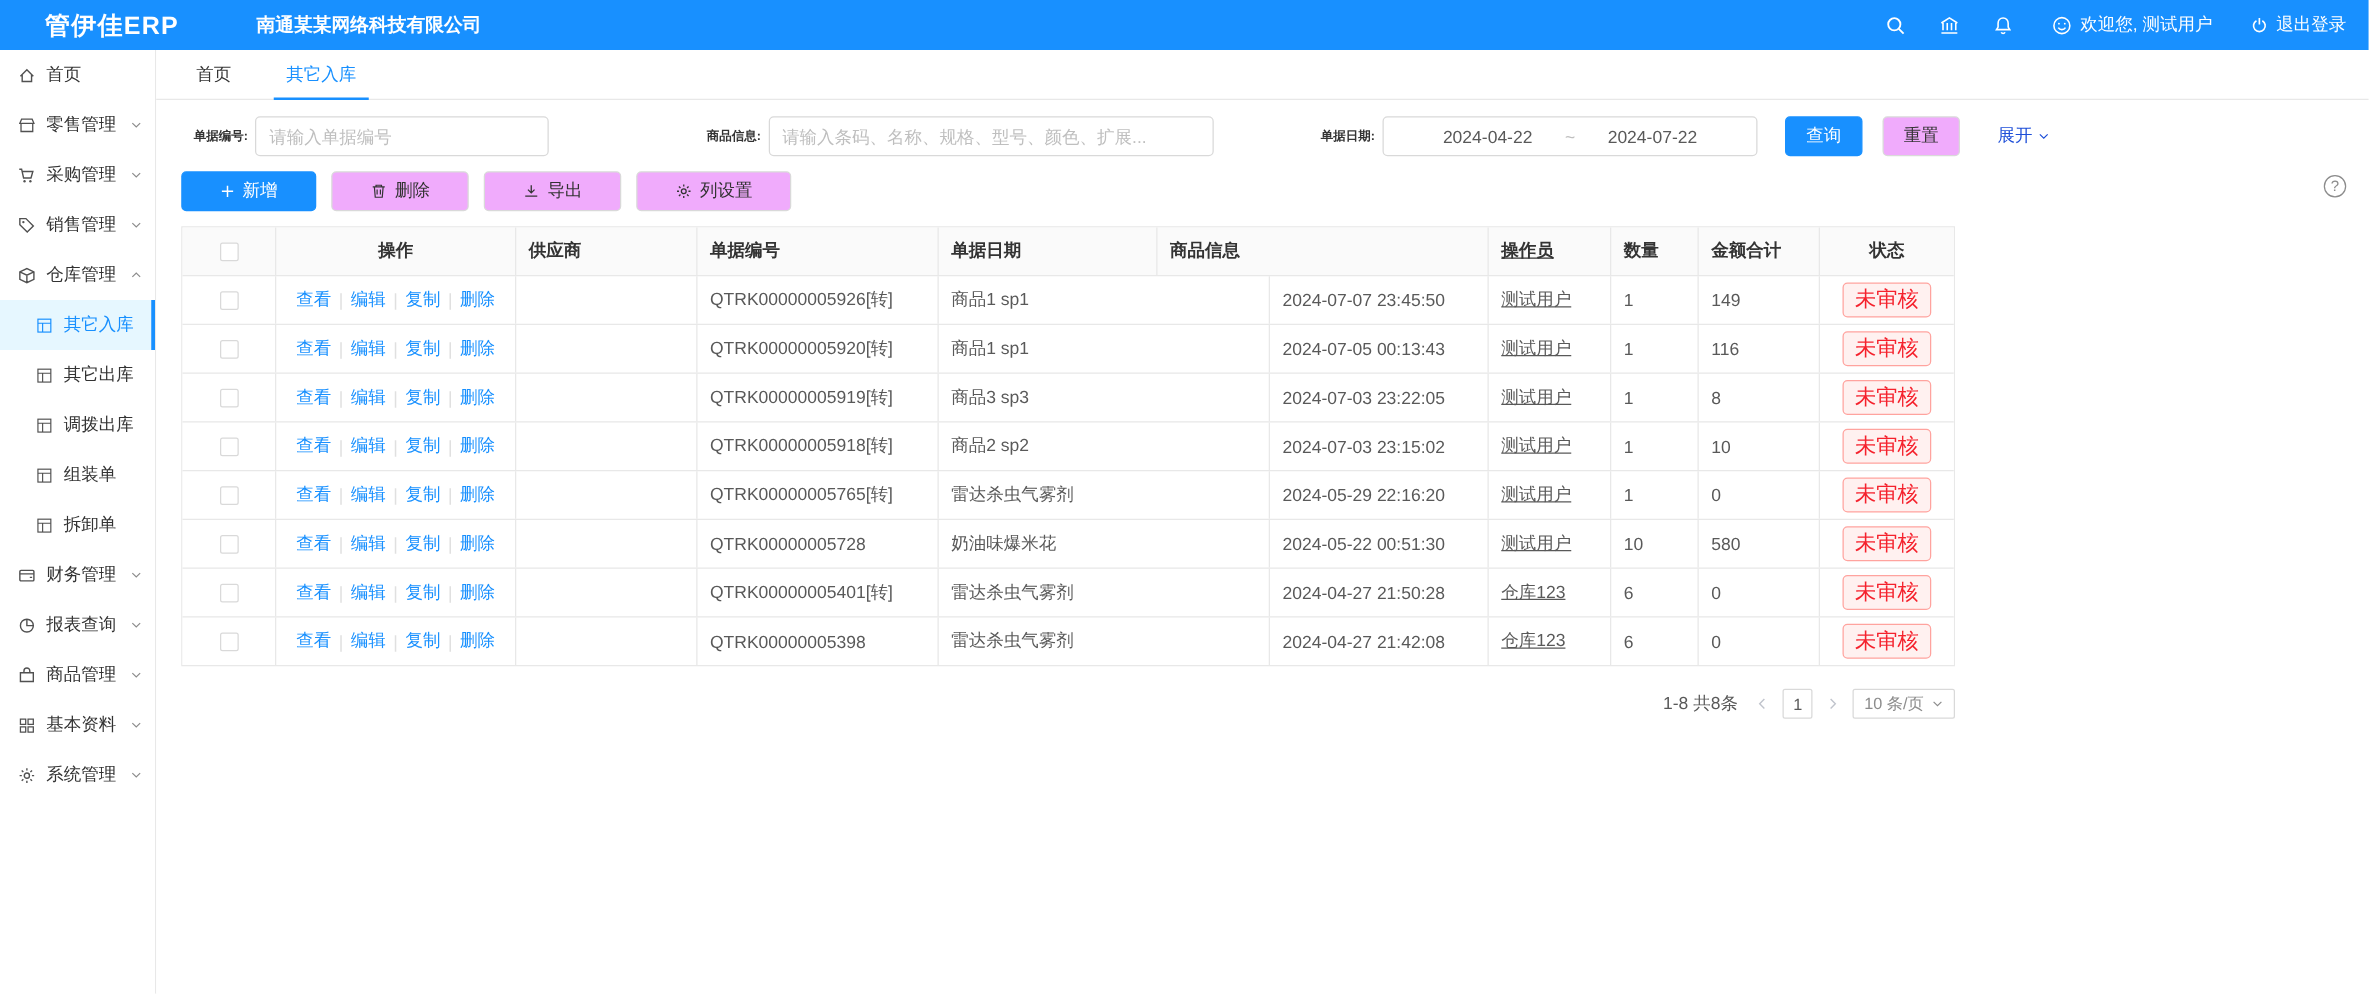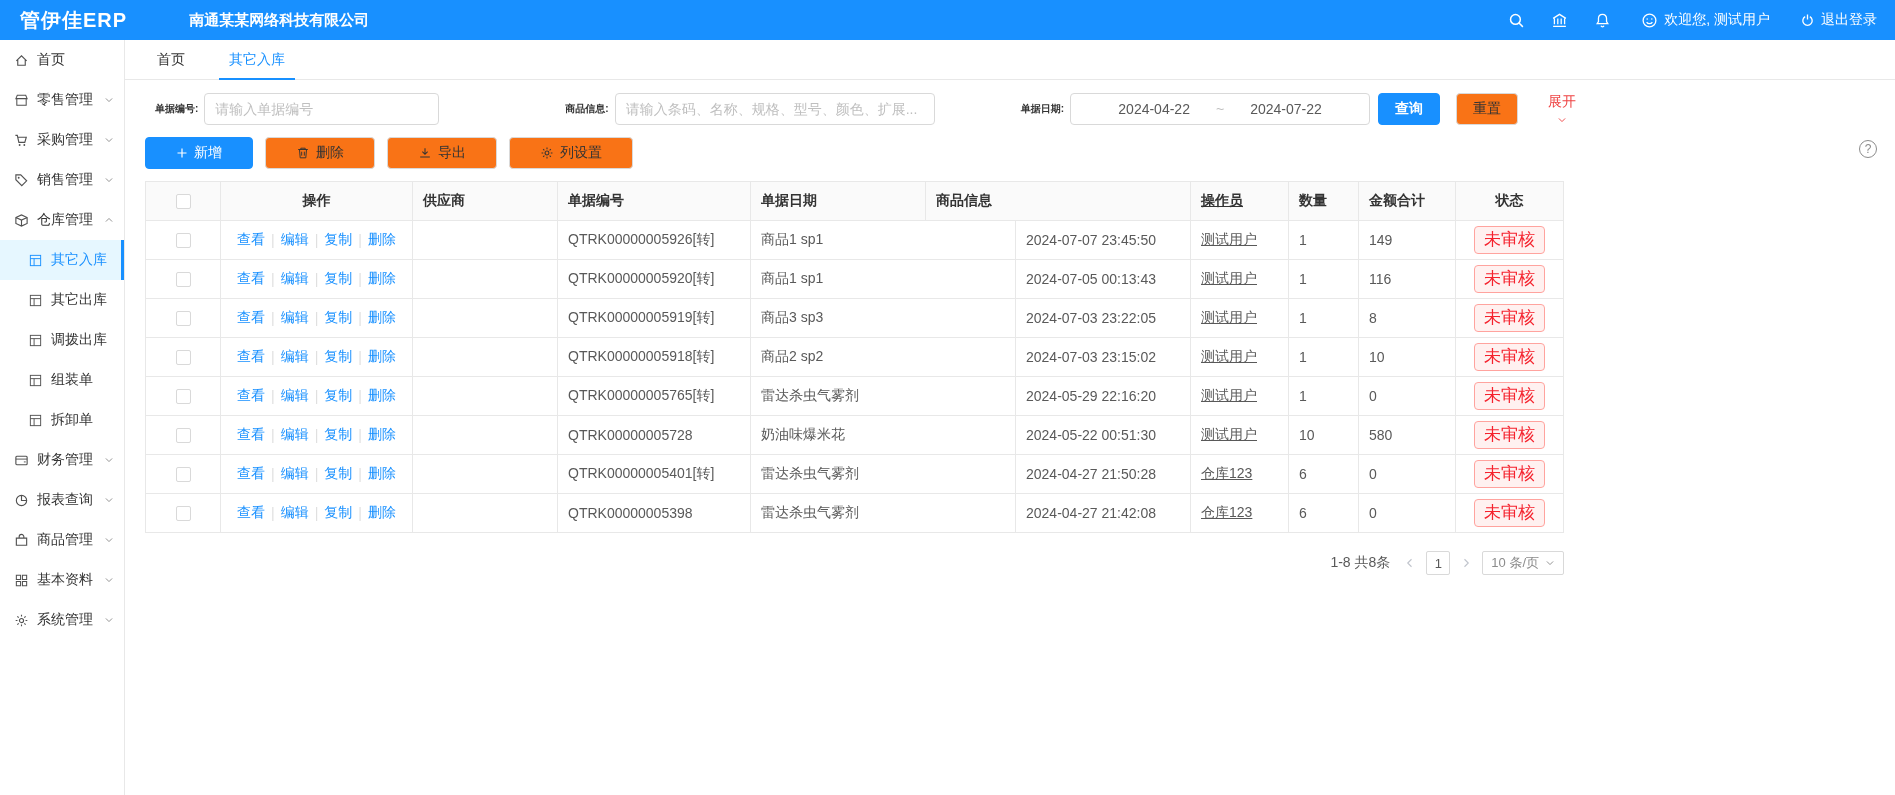--- a/index.html
+++ b/index.html
@@ -1,20 +1,20 @@
 <!DOCTYPE html>
 <html><head>
 <meta charset="utf-8">
 <style>
   * { margin:0; padding:0; box-sizing:border-box; }
   html,body { width:1895px; height:795px; overflow:hidden; }
   body { font-family:"Liberation Sans","DejaVu Sans",sans-serif; font-size:14px; color:#333; background:#fff; }
 
   
-  .topbar { height:40px; background:#1890ff; color:#fff; display:flex; align-items:center; padding:0 18px 0 20px; }
+  .topbar { height:40px; background:#1890ff; color:#fff; display:flex; align-items:center; padding:0 18px 0 36px; }
   .logo { font-size:20px; font-weight:bold; letter-spacing:1px; cursor:default; }
   .company { margin-left:62px; font-size:15px; font-weight:bold; }
   .topbar-right { margin-left:auto; display:flex; align-items:center; }
   .top-icon { display:inline-flex; align-items:center; cursor:pointer; margin-left:26px; color:#fff; }
   .top-text { display:flex; align-items:center; gap:6px; margin-left:30px; cursor:pointer; font-size:14px; }
 
   
   .layout { display:flex; height:755px; }
   .sidebar { width:125px; flex-shrink:0; border-right:1px solid #e8e8e8; background:#fff; }
   .menu-item { height:40px; display:flex; align-items:center; gap:8px; padding:0 10px 0 14px; font-size:14px; color:#333; cursor:pointer; white-space:nowrap; }
@@ -33,26 +33,26 @@
 
   
   .filter-row { display:flex; align-items:center; margin:13px 0 0 30px; }
   .fgroup { display:flex; align-items:center; gap:6px; }
   .g2 { margin-left:126px; }
   .g3 { margin-left:86px; }
   .flabel { font-weight:600; color:#333; font-size:10px; white-space:nowrap; }
   .finput { height:32px; border:1px solid #d9d9d9; border-radius:4px; padding:0 10px; font-size:14px; color:#333; outline:none; }
   .finput::placeholder { color:#bfbfbf; }
   .w-doc { width:235px; }
-  .w-prod { width:320px; }
+  .w-prod { width:356px; }
   .date-box { width:300px; height:32px; border:1px solid #d9d9d9; border-radius:4px; display:flex; align-items:center; justify-content:center; gap:26px; cursor:pointer; color:#595959; font-size:14px; }
-  .btn { height:32px; border-radius:4px; border:1px solid #d9d9d9; background:#f97316; color:#333; font-size:14px; padding:0 16px; display:inline-flex; align-items:center; gap:6px; cursor:pointer; white-space:nowrap; }
+  .btn { height:32px; border-radius:4px; border:1px solid #d9d9d9; background:#f0abfc; color:#333; font-size:14px; padding:0 16px; display:inline-flex; align-items:center; gap:6px; cursor:pointer; white-space:nowrap; }
   .btn.primary { background:#1890ff; border-color:#1890ff; color:#fff; }
-  .ml22 { margin-left:8px;font-weight:bold; } .ml16 { margin-left:16px; }
-  .expand-link { margin-left:30px; color:#ef4444; display:inline-flex; align-items:center; gap:4px; cursor:pointer; font-size:14px;flex-direction:column; }
+  .ml22 { margin-left:22px; } .ml16 { margin-left:16px; }
+  .expand-link { margin-left:30px; color:#1d4ed8; display:inline-flex; align-items:center; gap:4px; cursor:pointer; font-size:14px; }
 
   
   .toolbar { display:flex; align-items:center; gap:12px; margin:12px 20px 0; }
   .toolbar .btn { padding:0 30px; }
   .ticon { display:inline-flex; color:inherit; }
   .help-btn { position:absolute; top:100px; right:18px; width:18px; height:18px; border:1px solid #8c8c8c; border-radius:50%; color:#8c8c8c; font-size:12px; display:flex; align-items:center; justify-content:center; cursor:pointer; }
 
   
   .table-wrap { width:1419px; margin:12px 0 0 20px; border:1px solid #e8e8e8; }
   .thead { display:flex; height:38px; background:#fafafa; font-weight:600; color:#333; }

